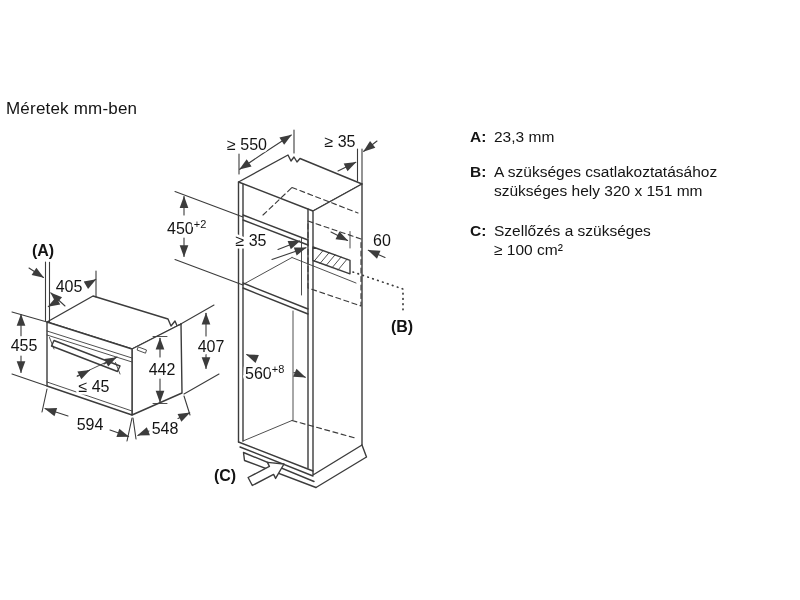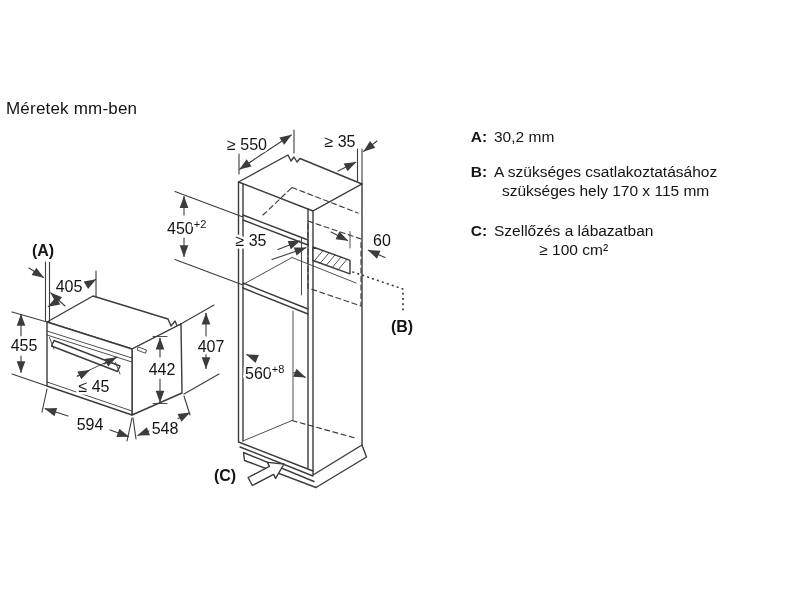--- a/index.html
+++ b/index.html
@@ -1,17 +1,17 @@
 <!DOCTYPE html>
 <html><head>
 <meta charset="utf-8">
 <style>
   html,body{margin:0;padding:0;background:#fff;}
   #stage{position:relative;width:740px;height:600px;background:#fff;overflow:hidden;
-         font-family:"Liberation Sans",sans-serif;color:#141414;text-align:center;}
+         font-family:"Liberation Sans",sans-serif;color:#141414;}
   #title{position:absolute;left:6px;top:99px;font-size:17px;letter-spacing:.2px;}
   #legend{position:absolute;left:470px;top:127px;width:310px;font-size:15.5px;line-height:19px;}
   .leg-row{display:flex;gap:6px;margin-bottom:16px;}
   .leg-row:nth-child(2){margin-bottom:21px;}
   .leg-key{font-weight:bold;min-width:18px;}
   .leg-line{display:block;}
   svg{position:absolute;left:0;top:0;}
   .ln{fill:none;stroke:#3c3c3c;stroke-width:1.4;stroke-linejoin:round;stroke-linecap:round;}
   .fc{fill:#ffffff;}
   .dim{stroke-width:1.1;}
@@ -27,34 +27,34 @@
 <body>
 
 <div id="stage">
 
   <div id="title">Méretek mm-ben</div>
 
   <div id="legend">
     <div class="leg-row">
       <span class="leg-key">A:</span>
       <span>
-        <span class="leg-line">30,2 mm</span>
+        <span class="leg-line">23,3 mm</span>
       </span>
     </div>
     <div class="leg-row">
       <span class="leg-key">B:</span>
       <span>
         <span class="leg-line">A szükséges csatlakoztatásához</span>
-        <span class="leg-line">szükséges hely 170 x 115 mm</span>
+        <span class="leg-line">szükséges hely 320 x 151 mm</span>
       </span>
     </div>
     <div class="leg-row">
       <span class="leg-key">C:</span>
       <span>
-        <span class="leg-line">Szellőzés a lábazatban</span>
+        <span class="leg-line">Szellőzés a szükséges</span>
         <span class="leg-line">≥ 100 cm²</span>
       </span>
     </div>
   </div>
 
   <svg width="800" height="600" viewBox="0 0 800 600">
     <defs>
       <marker id="ar" viewBox="0 0 12 10" markerWidth="13" markerHeight="11" refX="11" refY="5" orient="auto" markerUnits="userSpaceOnUse">
         <path d="M0.5,1 L11.5,5 L0.5,9 Z" fill="#3c3c3c"></path>
       </marker>

